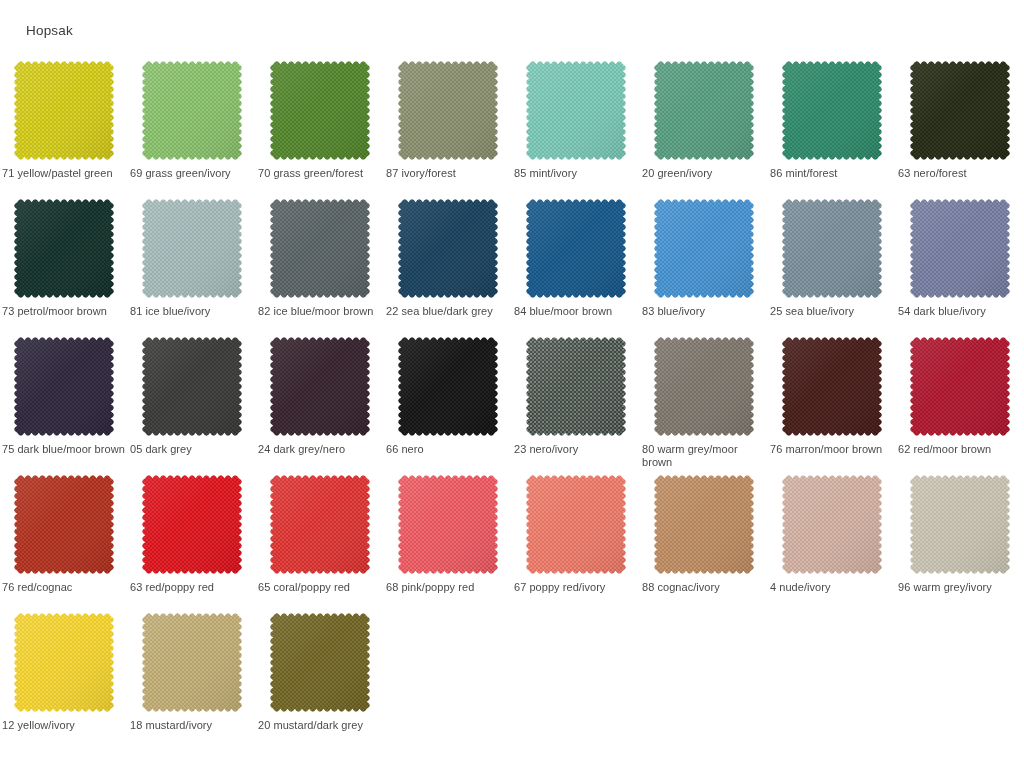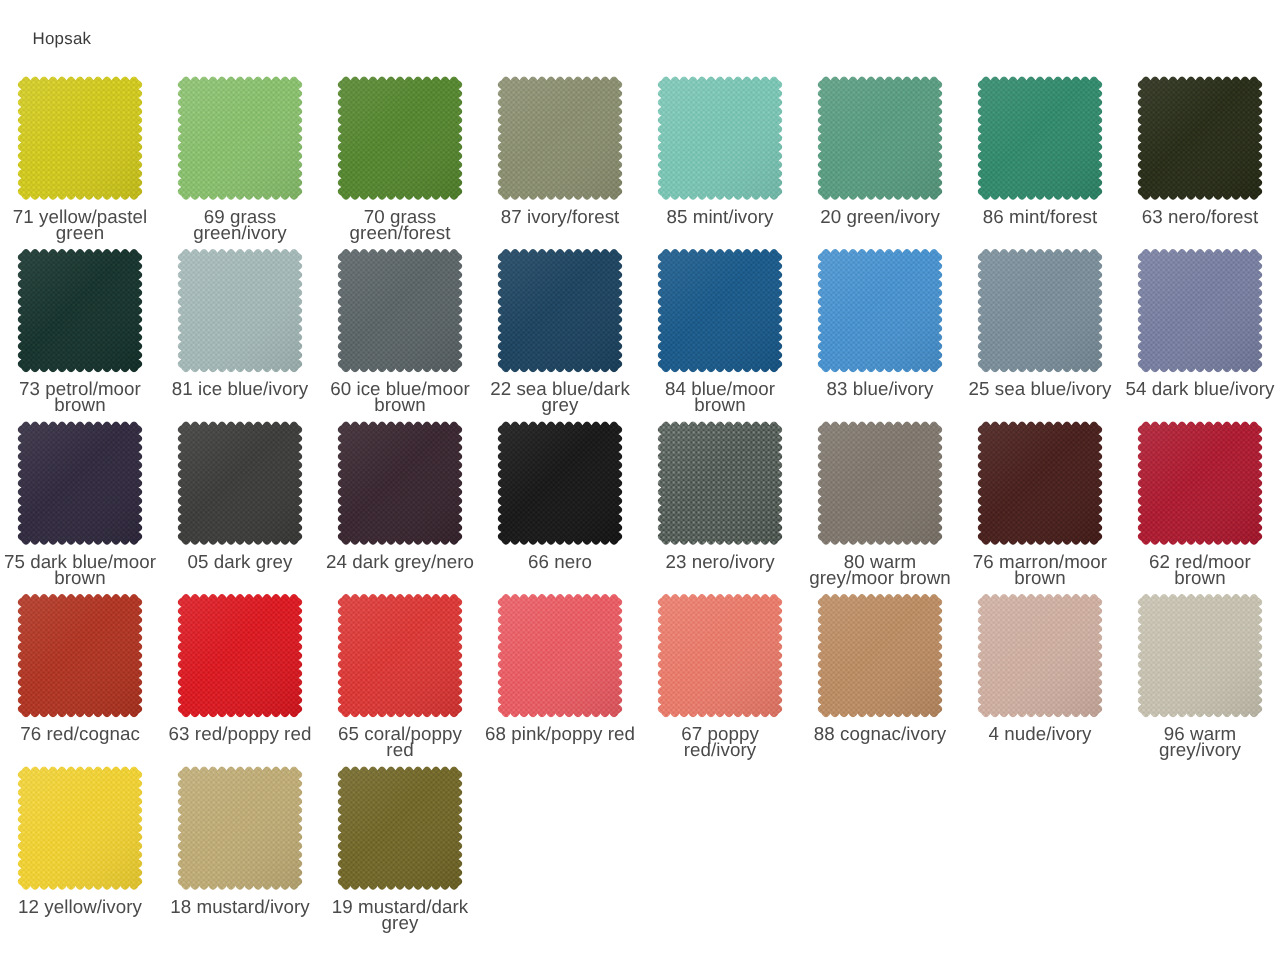--- a/index.html
+++ b/index.html
@@ -70,22 +70,22 @@
 
   .swatch-chip svg {
     display: block;
     width: 100px;
     height: 99px;
   }
 
   .swatch-label {
     margin-top: 7px;
     width: 124px;
-    text-align: center;
-    font-size: 15px;
+    text-align: left;
+    font-size: 11px;
     line-height: 13px;
     color: #4a4a4a;
     letter-spacing: 0.05px;
   }
 </style>
 </head>
 <body>
 
 <div id="page">
 
@@ -358,21 +358,21 @@
                   <stop offset="0%" stop-color="#ffffff" stop-opacity="0.10"></stop>
                   <stop offset="45%" stop-color="#ffffff" stop-opacity="0.02"></stop>
                   <stop offset="100%" stop-color="#000000" stop-opacity="0.09"></stop>
                 </linearGradient>
               </defs>
               <path d="M 3.2 3.2 Q 6.799999999999999 -2.88 10.399999999999999 3.2 Q 13.999999999999998 -2.88 17.599999999999998 3.2 Q 21.199999999999996 -2.88 24.799999999999997 3.2 Q 28.4 -2.88 31.999999999999996 3.2 Q 35.6 -2.88 39.2 3.2 Q 42.8 -2.88 46.4 3.2 Q 50 -2.88 53.599999999999994 3.2 Q 57.199999999999996 -2.88 60.8 3.2 Q 64.4 -2.88 68 3.2 Q 71.6 -2.88 75.2 3.2 Q 78.8 -2.88 82.39999999999999 3.2 Q 86 -2.88 89.6 3.2 Q 93.19999999999999 -2.88 96.8 3.2 Q 102.88 6.761538461538461 96.8 10.323076923076922 Q 102.88 13.884615384615383 96.8 17.446153846153845 Q 102.88 21.007692307692306 96.8 24.569230769230767 Q 102.88 28.13076923076923 96.8 31.69230769230769 Q 102.88 35.253846153846155 96.8 38.815384615384616 Q 102.88 42.37692307692308 96.8 45.93846153846154 Q 102.88 49.5 96.8 53.06153846153846 Q 102.88 56.62307692307692 96.8 60.184615384615384 Q 102.88 63.746153846153845 96.8 67.3076923076923 Q 102.88 70.86923076923077 96.8 74.43076923076923 Q 102.88 77.99230769230769 96.8 81.55384615384615 Q 102.88 85.11538461538461 96.8 88.67692307692307 Q 102.88 92.23846153846154 96.8 95.8 Q 93.19999999999999 101.88 89.6 95.8 Q 86 101.88 82.4 95.8 Q 78.80000000000001 101.88 75.2 95.8 Q 71.6 101.88 68 95.8 Q 64.4 101.88 60.8 95.8 Q 57.2 101.88 53.6 95.8 Q 50 101.88 46.400000000000006 95.8 Q 42.800000000000004 101.88 39.2 95.8 Q 35.6 101.88 32 95.8 Q 28.4 101.88 24.799999999999997 95.8 Q 21.200000000000003 101.88 17.60000000000001 95.8 Q 14.000000000000007 101.88 10.400000000000006 95.8 Q 6.800000000000004 101.88 3.200000000000003 95.8 Q -2.88 92.23846153846154 3.2 88.67692307692307 Q -2.88 85.11538461538461 3.2 81.55384615384615 Q -2.88 77.99230769230769 3.2 74.43076923076923 Q -2.88 70.86923076923077 3.2 67.3076923076923 Q -2.88 63.746153846153845 3.2 60.184615384615384 Q -2.88 56.62307692307692 3.2 53.06153846153846 Q -2.88 49.5 3.2 45.93846153846154 Q -2.88 42.37692307692308 3.2 38.815384615384616 Q -2.88 35.253846153846155 3.2 31.692307692307693 Q -2.88 28.130769230769232 3.2 24.56923076923077 Q -2.88 21.00769230769231 3.2 17.446153846153848 Q -2.88 13.884615384615387 3.2 10.323076923076925 Q -2.88 6.761538461538464 3.2 3.200000000000003 Z" fill="url(#weave10)"></path>
               <path d="M 3.2 3.2 Q 6.799999999999999 -2.88 10.399999999999999 3.2 Q 13.999999999999998 -2.88 17.599999999999998 3.2 Q 21.199999999999996 -2.88 24.799999999999997 3.2 Q 28.4 -2.88 31.999999999999996 3.2 Q 35.6 -2.88 39.2 3.2 Q 42.8 -2.88 46.4 3.2 Q 50 -2.88 53.599999999999994 3.2 Q 57.199999999999996 -2.88 60.8 3.2 Q 64.4 -2.88 68 3.2 Q 71.6 -2.88 75.2 3.2 Q 78.8 -2.88 82.39999999999999 3.2 Q 86 -2.88 89.6 3.2 Q 93.19999999999999 -2.88 96.8 3.2 Q 102.88 6.761538461538461 96.8 10.323076923076922 Q 102.88 13.884615384615383 96.8 17.446153846153845 Q 102.88 21.007692307692306 96.8 24.569230769230767 Q 102.88 28.13076923076923 96.8 31.69230769230769 Q 102.88 35.253846153846155 96.8 38.815384615384616 Q 102.88 42.37692307692308 96.8 45.93846153846154 Q 102.88 49.5 96.8 53.06153846153846 Q 102.88 56.62307692307692 96.8 60.184615384615384 Q 102.88 63.746153846153845 96.8 67.3076923076923 Q 102.88 70.86923076923077 96.8 74.43076923076923 Q 102.88 77.99230769230769 96.8 81.55384615384615 Q 102.88 85.11538461538461 96.8 88.67692307692307 Q 102.88 92.23846153846154 96.8 95.8 Q 93.19999999999999 101.88 89.6 95.8 Q 86 101.88 82.4 95.8 Q 78.80000000000001 101.88 75.2 95.8 Q 71.6 101.88 68 95.8 Q 64.4 101.88 60.8 95.8 Q 57.2 101.88 53.6 95.8 Q 50 101.88 46.400000000000006 95.8 Q 42.800000000000004 101.88 39.2 95.8 Q 35.6 101.88 32 95.8 Q 28.4 101.88 24.799999999999997 95.8 Q 21.200000000000003 101.88 17.60000000000001 95.8 Q 14.000000000000007 101.88 10.400000000000006 95.8 Q 6.800000000000004 101.88 3.200000000000003 95.8 Q -2.88 92.23846153846154 3.2 88.67692307692307 Q -2.88 85.11538461538461 3.2 81.55384615384615 Q -2.88 77.99230769230769 3.2 74.43076923076923 Q -2.88 70.86923076923077 3.2 67.3076923076923 Q -2.88 63.746153846153845 3.2 60.184615384615384 Q -2.88 56.62307692307692 3.2 53.06153846153846 Q -2.88 49.5 3.2 45.93846153846154 Q -2.88 42.37692307692308 3.2 38.815384615384616 Q -2.88 35.253846153846155 3.2 31.692307692307693 Q -2.88 28.130769230769232 3.2 24.56923076923077 Q -2.88 21.00769230769231 3.2 17.446153846153848 Q -2.88 13.884615384615387 3.2 10.323076923076925 Q -2.88 6.761538461538464 3.2 3.200000000000003 Z" fill="url(#weave10g)"></path>
             </svg>
           </div>
         </div>
-        <div class="swatch-label">60 ice blue/moor brown</div>
+        <div class="swatch-label">82 ice blue/moor brown</div>
       </div>
       <div class="swatch-cell">
         <div class="swatch-chip-wrap">
           <div class="swatch-chip">
             <svg viewBox="0 0 100 99" width="100" height="99">
               <defs>
                 <pattern id="weave11" width="4" height="4" patternUnits="userSpaceOnUse">
                   <rect width="4" height="4" fill="#163a54"></rect>
                   <rect x="0" y="0" width="2" height="2" fill="#1d4663"></rect>
                   <rect x="2" y="2" width="2" height="2" fill="#2e5d7e" opacity="0.55"></rect>
@@ -958,17 +958,17 @@
                   <stop offset="0%" stop-color="#ffffff" stop-opacity="0.10"></stop>
                   <stop offset="45%" stop-color="#ffffff" stop-opacity="0.02"></stop>
                   <stop offset="100%" stop-color="#000000" stop-opacity="0.09"></stop>
                 </linearGradient>
               </defs>
               <path d="M 3.2 3.2 Q 6.799999999999999 -2.88 10.399999999999999 3.2 Q 13.999999999999998 -2.88 17.599999999999998 3.2 Q 21.199999999999996 -2.88 24.799999999999997 3.2 Q 28.4 -2.88 31.999999999999996 3.2 Q 35.6 -2.88 39.2 3.2 Q 42.8 -2.88 46.4 3.2 Q 50 -2.88 53.599999999999994 3.2 Q 57.199999999999996 -2.88 60.8 3.2 Q 64.4 -2.88 68 3.2 Q 71.6 -2.88 75.2 3.2 Q 78.8 -2.88 82.39999999999999 3.2 Q 86 -2.88 89.6 3.2 Q 93.19999999999999 -2.88 96.8 3.2 Q 102.88 6.761538461538461 96.8 10.323076923076922 Q 102.88 13.884615384615383 96.8 17.446153846153845 Q 102.88 21.007692307692306 96.8 24.569230769230767 Q 102.88 28.13076923076923 96.8 31.69230769230769 Q 102.88 35.253846153846155 96.8 38.815384615384616 Q 102.88 42.37692307692308 96.8 45.93846153846154 Q 102.88 49.5 96.8 53.06153846153846 Q 102.88 56.62307692307692 96.8 60.184615384615384 Q 102.88 63.746153846153845 96.8 67.3076923076923 Q 102.88 70.86923076923077 96.8 74.43076923076923 Q 102.88 77.99230769230769 96.8 81.55384615384615 Q 102.88 85.11538461538461 96.8 88.67692307692307 Q 102.88 92.23846153846154 96.8 95.8 Q 93.19999999999999 101.88 89.6 95.8 Q 86 101.88 82.4 95.8 Q 78.80000000000001 101.88 75.2 95.8 Q 71.6 101.88 68 95.8 Q 64.4 101.88 60.8 95.8 Q 57.2 101.88 53.6 95.8 Q 50 101.88 46.400000000000006 95.8 Q 42.800000000000004 101.88 39.2 95.8 Q 35.6 101.88 32 95.8 Q 28.4 101.88 24.799999999999997 95.8 Q 21.200000000000003 101.88 17.60000000000001 95.8 Q 14.000000000000007 101.88 10.400000000000006 95.8 Q 6.800000000000004 101.88 3.200000000000003 95.8 Q -2.88 92.23846153846154 3.2 88.67692307692307 Q -2.88 85.11538461538461 3.2 81.55384615384615 Q -2.88 77.99230769230769 3.2 74.43076923076923 Q -2.88 70.86923076923077 3.2 67.3076923076923 Q -2.88 63.746153846153845 3.2 60.184615384615384 Q -2.88 56.62307692307692 3.2 53.06153846153846 Q -2.88 49.5 3.2 45.93846153846154 Q -2.88 42.37692307692308 3.2 38.815384615384616 Q -2.88 35.253846153846155 3.2 31.692307692307693 Q -2.88 28.130769230769232 3.2 24.56923076923077 Q -2.88 21.00769230769231 3.2 17.446153846153848 Q -2.88 13.884615384615387 3.2 10.323076923076925 Q -2.88 6.761538461538464 3.2 3.200000000000003 Z" fill="url(#weave34)"></path>
               <path d="M 3.2 3.2 Q 6.799999999999999 -2.88 10.399999999999999 3.2 Q 13.999999999999998 -2.88 17.599999999999998 3.2 Q 21.199999999999996 -2.88 24.799999999999997 3.2 Q 28.4 -2.88 31.999999999999996 3.2 Q 35.6 -2.88 39.2 3.2 Q 42.8 -2.88 46.4 3.2 Q 50 -2.88 53.599999999999994 3.2 Q 57.199999999999996 -2.88 60.8 3.2 Q 64.4 -2.88 68 3.2 Q 71.6 -2.88 75.2 3.2 Q 78.8 -2.88 82.39999999999999 3.2 Q 86 -2.88 89.6 3.2 Q 93.19999999999999 -2.88 96.8 3.2 Q 102.88 6.761538461538461 96.8 10.323076923076922 Q 102.88 13.884615384615383 96.8 17.446153846153845 Q 102.88 21.007692307692306 96.8 24.569230769230767 Q 102.88 28.13076923076923 96.8 31.69230769230769 Q 102.88 35.253846153846155 96.8 38.815384615384616 Q 102.88 42.37692307692308 96.8 45.93846153846154 Q 102.88 49.5 96.8 53.06153846153846 Q 102.88 56.62307692307692 96.8 60.184615384615384 Q 102.88 63.746153846153845 96.8 67.3076923076923 Q 102.88 70.86923076923077 96.8 74.43076923076923 Q 102.88 77.99230769230769 96.8 81.55384615384615 Q 102.88 85.11538461538461 96.8 88.67692307692307 Q 102.88 92.23846153846154 96.8 95.8 Q 93.19999999999999 101.88 89.6 95.8 Q 86 101.88 82.4 95.8 Q 78.80000000000001 101.88 75.2 95.8 Q 71.6 101.88 68 95.8 Q 64.4 101.88 60.8 95.8 Q 57.2 101.88 53.6 95.8 Q 50 101.88 46.400000000000006 95.8 Q 42.800000000000004 101.88 39.2 95.8 Q 35.6 101.88 32 95.8 Q 28.4 101.88 24.799999999999997 95.8 Q 21.200000000000003 101.88 17.60000000000001 95.8 Q 14.000000000000007 101.88 10.400000000000006 95.8 Q 6.800000000000004 101.88 3.200000000000003 95.8 Q -2.88 92.23846153846154 3.2 88.67692307692307 Q -2.88 85.11538461538461 3.2 81.55384615384615 Q -2.88 77.99230769230769 3.2 74.43076923076923 Q -2.88 70.86923076923077 3.2 67.3076923076923 Q -2.88 63.746153846153845 3.2 60.184615384615384 Q -2.88 56.62307692307692 3.2 53.06153846153846 Q -2.88 49.5 3.2 45.93846153846154 Q -2.88 42.37692307692308 3.2 38.815384615384616 Q -2.88 35.253846153846155 3.2 31.692307692307693 Q -2.88 28.130769230769232 3.2 24.56923076923077 Q -2.88 21.00769230769231 3.2 17.446153846153848 Q -2.88 13.884615384615387 3.2 10.323076923076925 Q -2.88 6.761538461538464 3.2 3.200000000000003 Z" fill="url(#weave34g)"></path>
             </svg>
           </div>
         </div>
-        <div class="swatch-label">19 mustard/dark grey</div>
+        <div class="swatch-label">20 mustard/dark grey</div>
       </div>
     </div>
 
 </div>
 
 </body></html>

